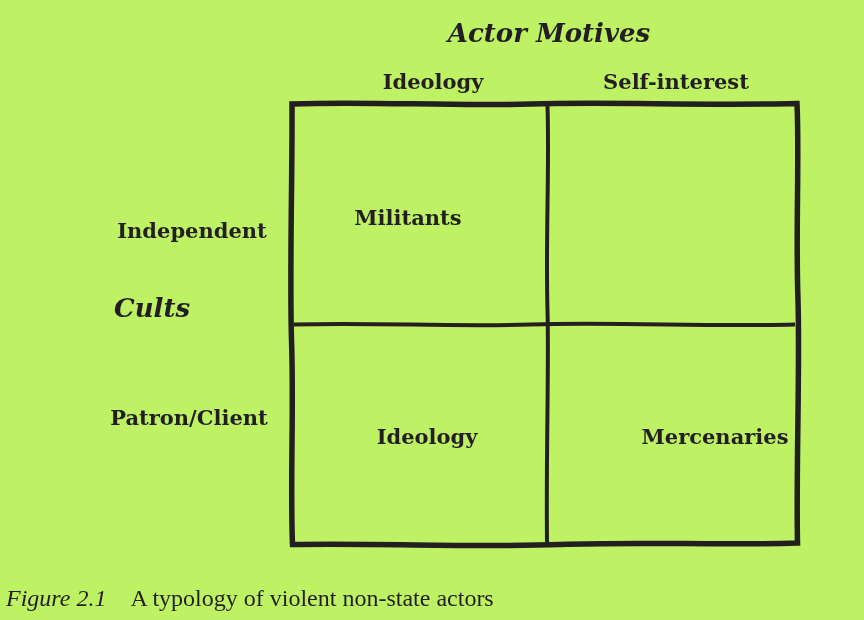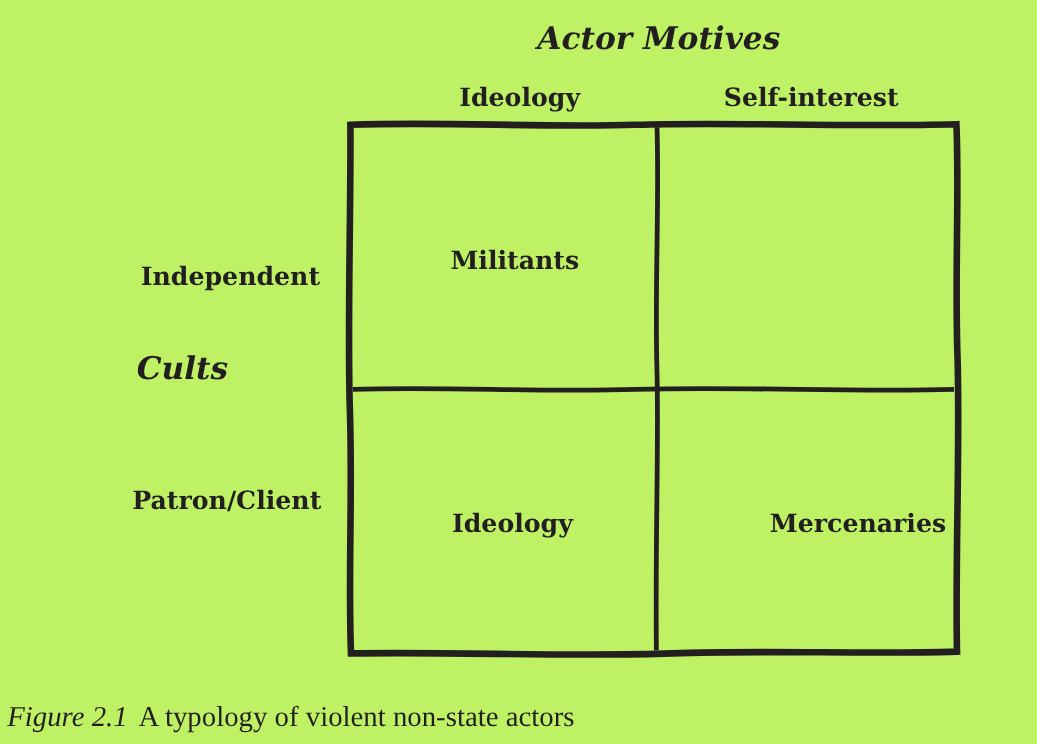--- a/index.html
+++ b/index.html
@@ -38,36 +38,36 @@
     white-space: nowrap;
   }
   .two-line { line-height: 28px; }
   .axis-title.two-line { line-height: 32px; }
   .fig-title { left: 549px; top: 33px; }
   .col-head-left  { left: 433px; top: 81px; }
   .col-head-right { left: 676px; top: 81px; }
   .row-head-top    { left: 192px; top: 230px; }
   .row-head-bottom { left: 189px; top: 417px; text-align: right; }
   .row-axis-title  { left: 152px; top: 308px; }
-  .q-tl { left: 429px; top: 217px; text-align: center; }
+  .q-tl { left: 408px; top: 217px; text-align: center; }
   .q-tr { left: 671px; top: 214px; }
   .q-bl { left: 427px; top: 436px; }
   .q-br { left: 715px; top: 436px; }
   .caption {
     position: absolute;
     left: 6px;
     top: 585px;
     font-family: "Liberation Serif", serif;
     font-size: 24px;
     line-height: 1.15;
     color: #231f20;
     white-space: nowrap;
   }
   .caption .fig-label { font-style: italic; }
-  .caption .fig-text { margin-left: 9px; }
+  .caption .fig-text { margin-left: 24px; }
 </style>
 </head>
 <body>
 
 <div class="canvas">
 
   <svg class="grid-svg" viewBox="0 0 864 620" xmlns="http://www.w3.org/2000/svg">
     <path d="M 292 104
              C 370 101, 450 106.5, 530 104
              C 610 101.5, 700 106, 797 103.5

